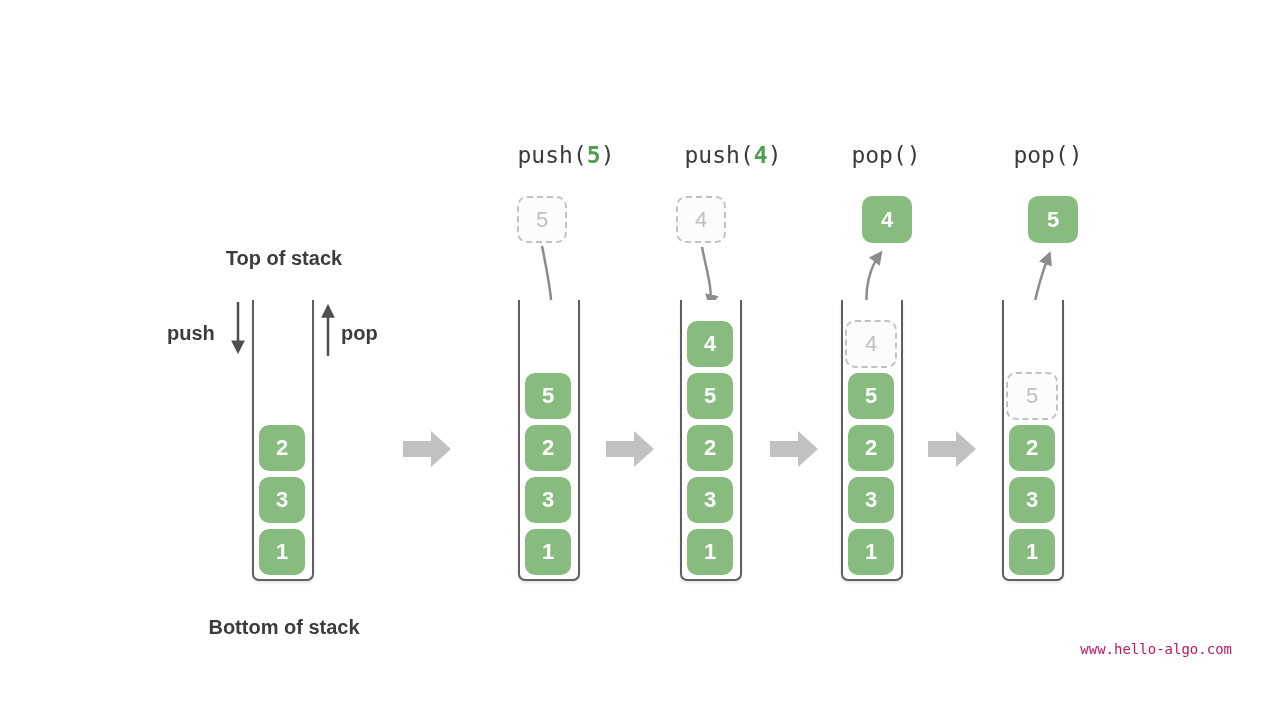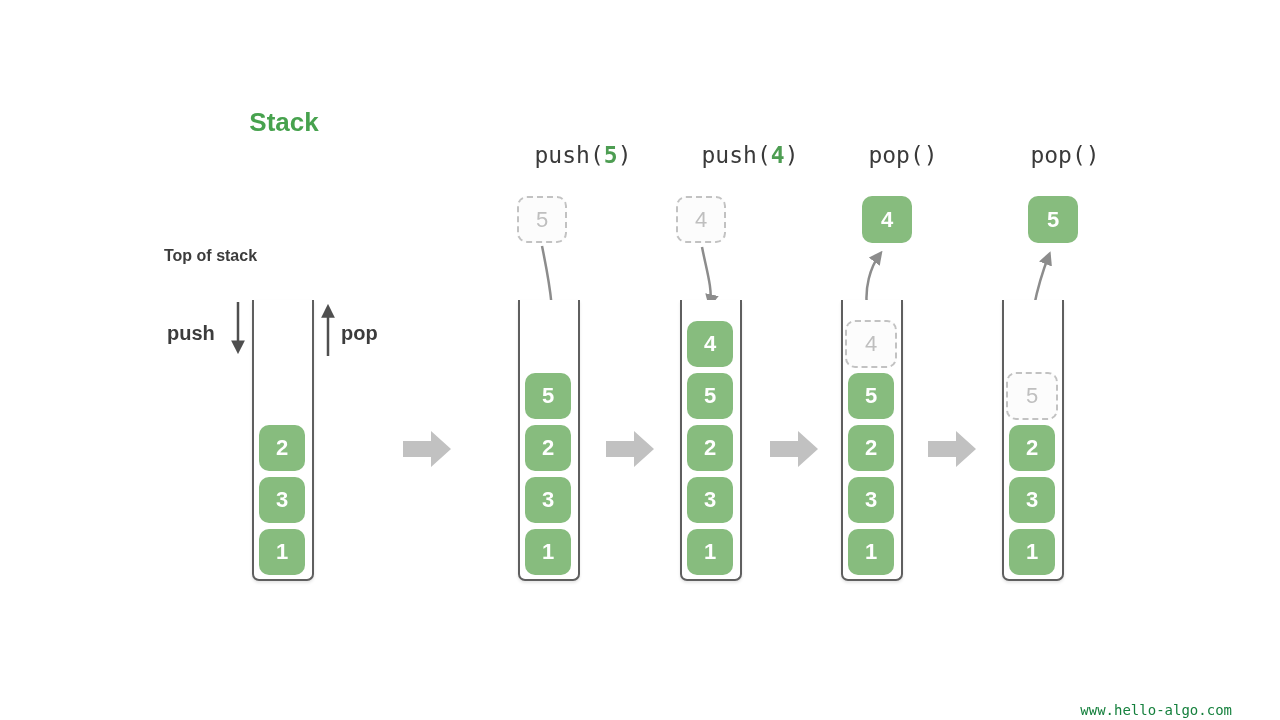--- a/index.html
+++ b/index.html
@@ -14,22 +14,22 @@
   }
   .abs { position: absolute; }
 
   .title {
     top: 107px; left: 184px; width: 200px;
     text-align: center;
     font-size: 26px; font-weight: 700;
     color: #47a24e;
   }
   .side-head {
-    width: 240px; left: 164px; 
-    font-size: 16px; font-weight: 700; color: #3c3c3c;
+    width: 240px; left: 164px; text-align: center;
+    font-size: 20px; font-weight: 700; color: #3c3c3c;
   }
   .top-label { top: 247px; }
   .bottom-label { top: 616px; }
   .pushpop {
     font-size: 20px; font-weight: 700; color: #3c3c3c;
     top: 322px;
   }
   .push-label { left: 167px; }
   .pop-label  { left: 341px; text-align: center; }
 
@@ -77,37 +77,37 @@
     background: #87bc7e;
     color: #ffffff;
     font-weight: 700;
   }
   .stage-label {
     position: absolute;
     top: 142px; height: 28px;
     transform: translateX(-50%);
     white-space: nowrap;
     font-family: "DejaVu Sans Mono", monospace;
-    font-size: 23px; color: #3a3a3a; margin-left: 17px;
+    font-size: 23px; color: #3a3a3a;
   }
   .stage-label .arg { color: #4d9d52; font-weight: 700; }
 
   .watermark {
-    right: 48px; top: 702px;
+    right: 48px; top: 641px;
     font-family: "DejaVu Sans Mono", monospace;
-    font-size: 14px; color: #15803d;
+    font-size: 14px; color: #be185d;
   }
 </style>
 </head>
 <body>
 
 <div class="canvas">
 
-  <div class="abs title">Stack</div>
   <div class="abs side-head top-label">Top of stack</div>
+  <div class="abs side-head bottom-label">Bottom of stack</div>
   <div class="abs pushpop push-label">push</div>
   <div class="abs pushpop pop-label">pop</div>
 
   <svg class="overlay" viewBox="0 0 1280 720">
     <defs>
       <marker id="head-gray" viewBox="0 0 10 10" refX="7" refY="5" markerWidth="5.5" markerHeight="5.5" orient="auto-start-reverse">
         <path d="M0,0 L10,5 L0,10 z" fill="#8c8c8c"></path>
       </marker>
       <marker id="head-dark" viewBox="0 0 10 10" refX="7" refY="5" markerWidth="5.5" markerHeight="5.5" orient="auto-start-reverse">
         <path d="M0,0 L10,5 L0,10 z" fill="#4f4f4f"></path>

